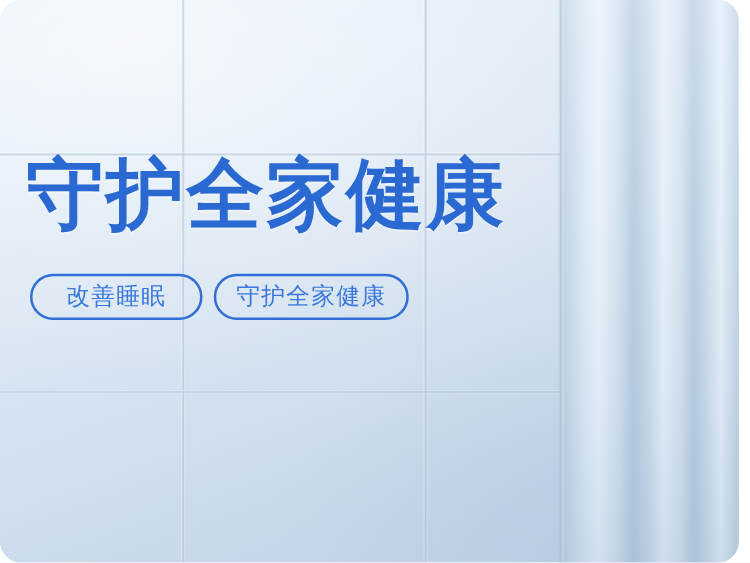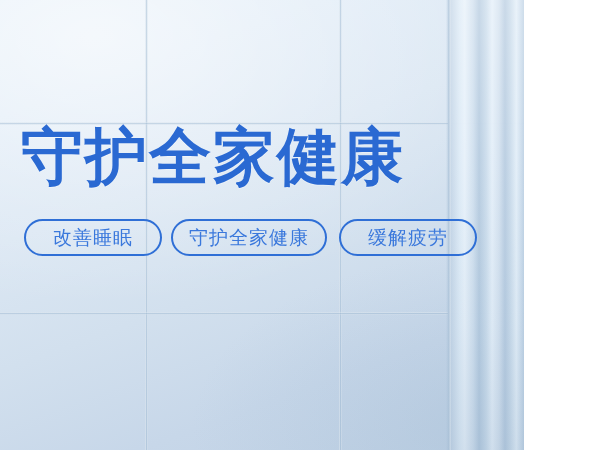--- a/index.html
+++ b/index.html
@@ -8,24 +8,25 @@
     padding: 0;
     background: #ffffff;
   }
   body {
     font-family: "Liberation Sans", "DejaVu Sans", sans-serif;
   }
 
   
   #banner {
     position: relative;
-    width: 524px;
+    width: 591px;
     height: 450px;
     overflow: hidden;
     background: #dfeaf5;
+    border-radius: 17px;
   }
 
   
   .wall-base {
     position: absolute;
     inset: 0;
     background:
       linear-gradient(160deg,
         #e6f0f9 0%,
         #e1ecf7 18%,
@@ -183,17 +184,16 @@
   <div class="curtain-shade"></div>
   <div class="curtain-edge"></div>
 
   <div class="content">
 
     <div class="headline">守护全家健康</div>
 
     <div class="pill-row">
       <div class="pill">改善睡眠</div>
       <div class="pill">守护全家健康</div>
-      <div class="pill">缓解疲劳</div>
     </div>
 
   </div>
 </div>
 
 </body></html>

